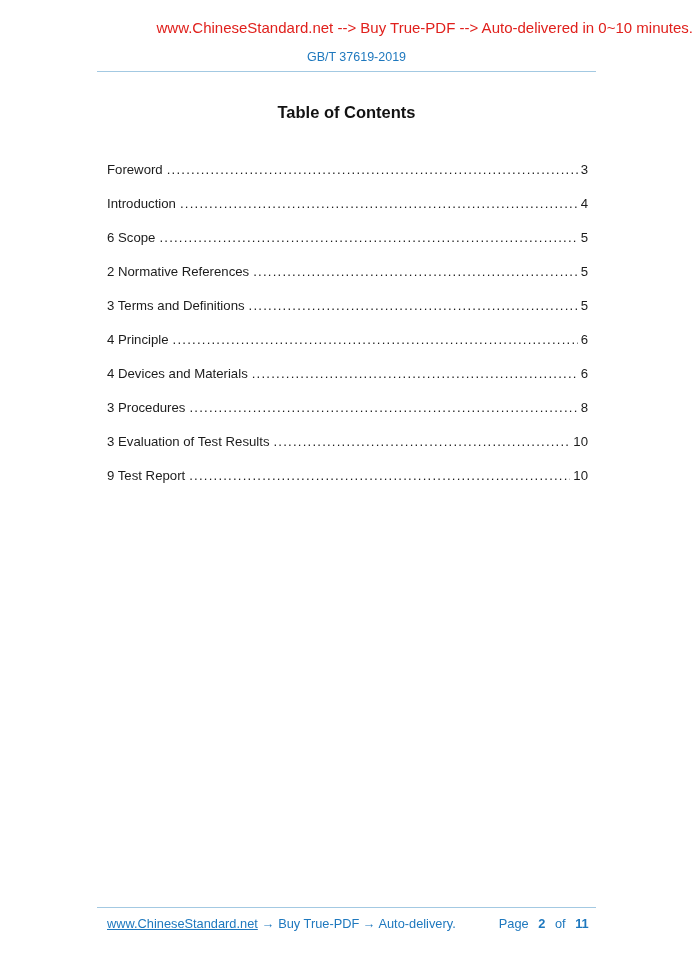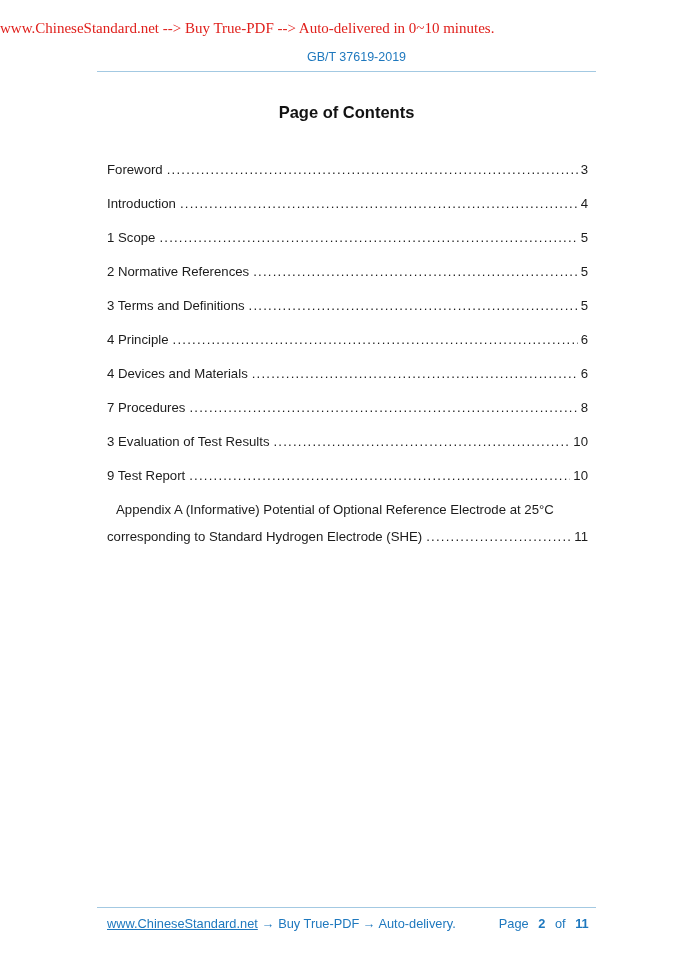--- a/index.html
+++ b/index.html
@@ -16,25 +16,24 @@
     position: relative;
     width: 693px;
     height: 980px;
     background: #ffffff;
   }
 
   
   .promo {
     position: absolute;
     top: 19px; left: 0; right: 0;
-    text-align: left;
+    text-align: right;
     color: #e0201c;
     font-size: 15px;
     line-height: 18px;
-    font-family: Liberation Serif, serif;
   }
   .std-code {
     position: absolute;
     top: 50px; left: 0; right: 0;
     text-align: center;
     color: #1e78be;
     font-size: 12.5px;
     line-height: 15px;
     padding-left: 20px;
   }
@@ -123,38 +122,38 @@
 </style>
 </head>
 <body>
 
 <div class="page">
 
   <div class="promo">www.ChineseStandard.net --&gt; Buy True-PDF --&gt; Auto-delivered in 0~10 minutes.</div>
   <div class="std-code">GB/T 37619-2019</div>
   <div class="rule-top"></div>
 
-  <div class="doc-title">Page of Contents</div>
+  <div class="doc-title">Table of Contents</div>
 
   <div class="toc">
 
     <div class="toc-row">
       <span class="toc-label">Foreword</span>
       <span class="dots"></span>
       <span class="toc-page">3</span>
     </div>
 
     <div class="toc-row">
       <span class="toc-label">Introduction</span>
       <span class="dots"></span>
       <span class="toc-page">4</span>
     </div>
 
     <div class="toc-row">
-      <span class="toc-label">1 Scope</span>
+      <span class="toc-label">6 Scope</span>
       <span class="dots"></span>
       <span class="toc-page">5</span>
     </div>
 
     <div class="toc-row">
       <span class="toc-label">2 Normative References</span>
       <span class="dots"></span>
       <span class="toc-page">5</span>
     </div>
 
@@ -171,45 +170,37 @@
     </div>
 
     <div class="toc-row">
       <span class="toc-label">4 Devices and Materials</span>
       <span class="dots"></span>
       <span class="toc-page">6</span>
     </div>
 
 
     <div class="toc-row">
-      <span class="toc-label">7 Procedures</span>
+      <span class="toc-label">3 Procedures</span>
       <span class="dots"></span>
       <span class="toc-page">8</span>
     </div>
 
     <div class="toc-row">
       <span class="toc-label">3 Evaluation of Test Results</span>
       <span class="dots"></span>
       <span class="toc-page">10</span>
     </div>
 
     <div class="toc-row">
       <span class="toc-label">9 Test Report</span>
       <span class="dots"></span>
       <span class="toc-page">10</span>
     </div>
 
-    <div class="appendix">
-      <div class="appendix-line1">Appendix A (Informative) Potential of Optional Reference Electrode at 25°C</div>
-      <div class="toc-row">
-        <span class="toc-label">corresponding to Standard Hydrogen Electrode (SHE)</span>
-        <span class="dots"></span>
-        <span class="toc-page">11</span>
-      </div>
-    </div>
 
   </div>
 
   <div class="rule-bottom"></div>
 
   <div class="footer-row">
     <div class="footer-left">
       <span class="footer-link">www.ChineseStandard.net</span><span class="footer-tail">→ Buy True-PDF → Auto-delivery.</span>
     </div>
     <div class="footer-right">

